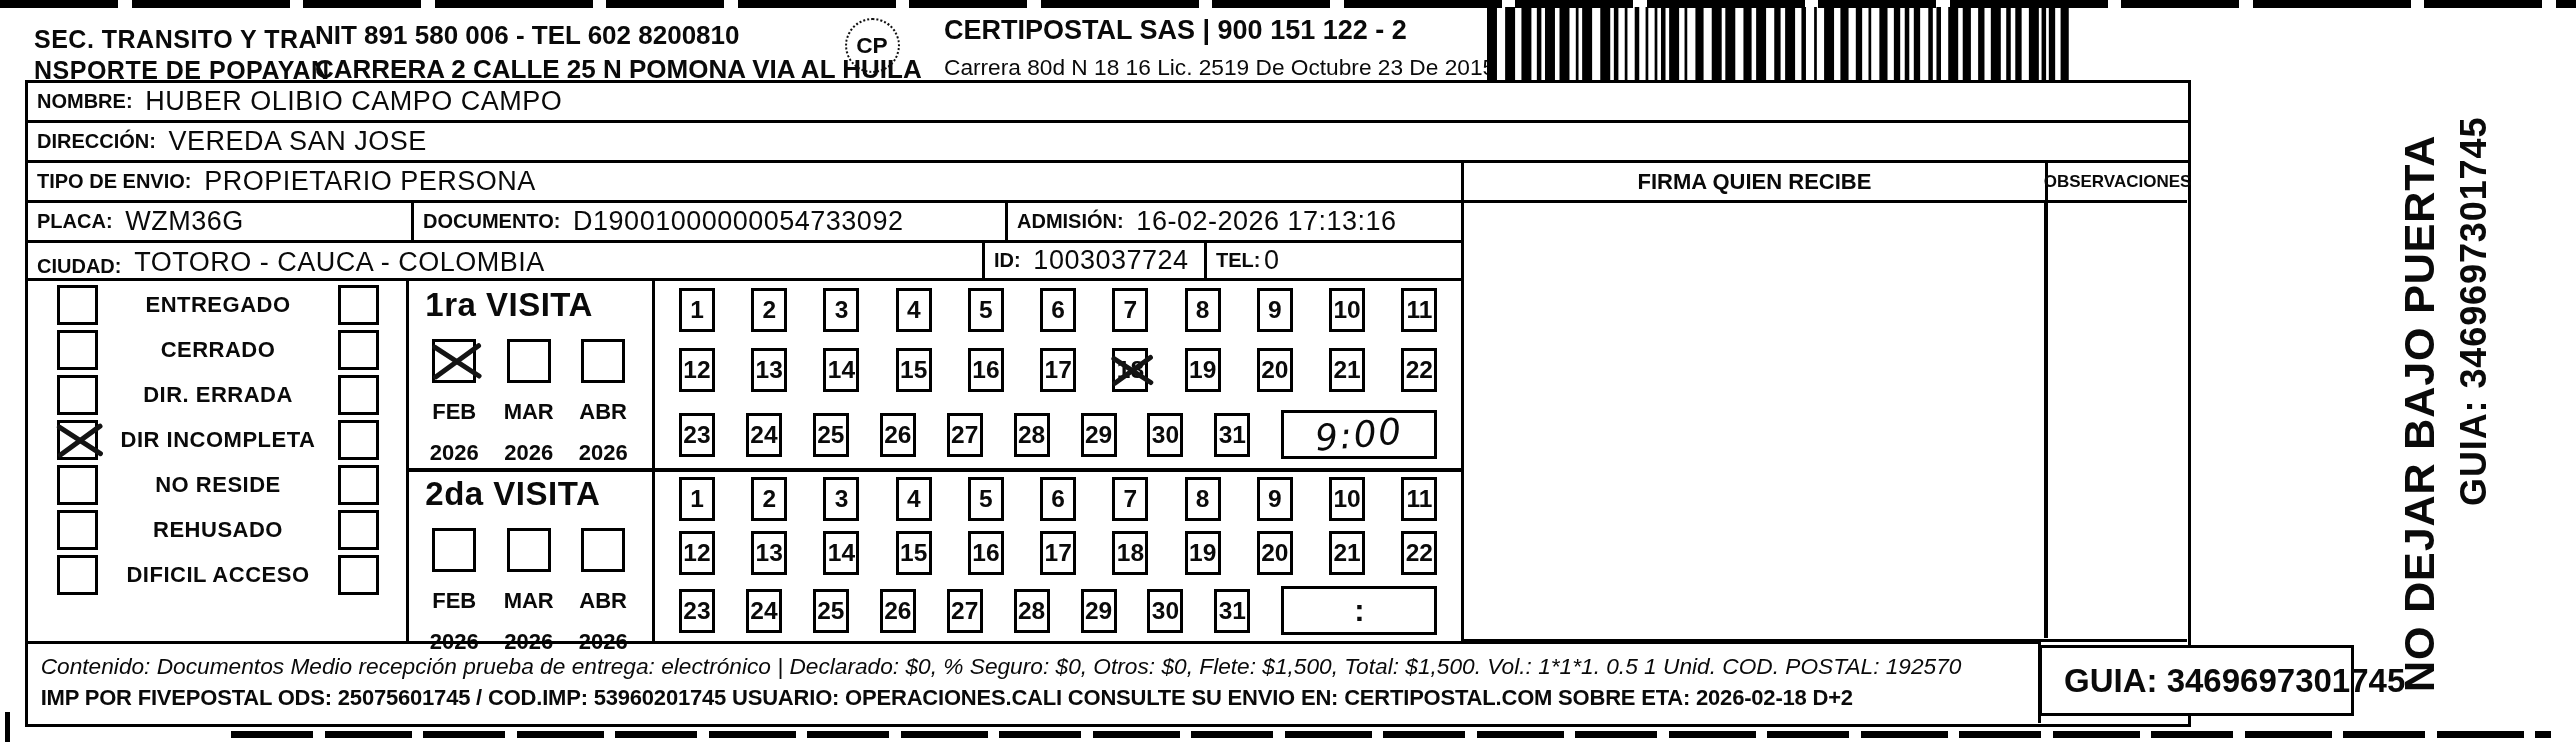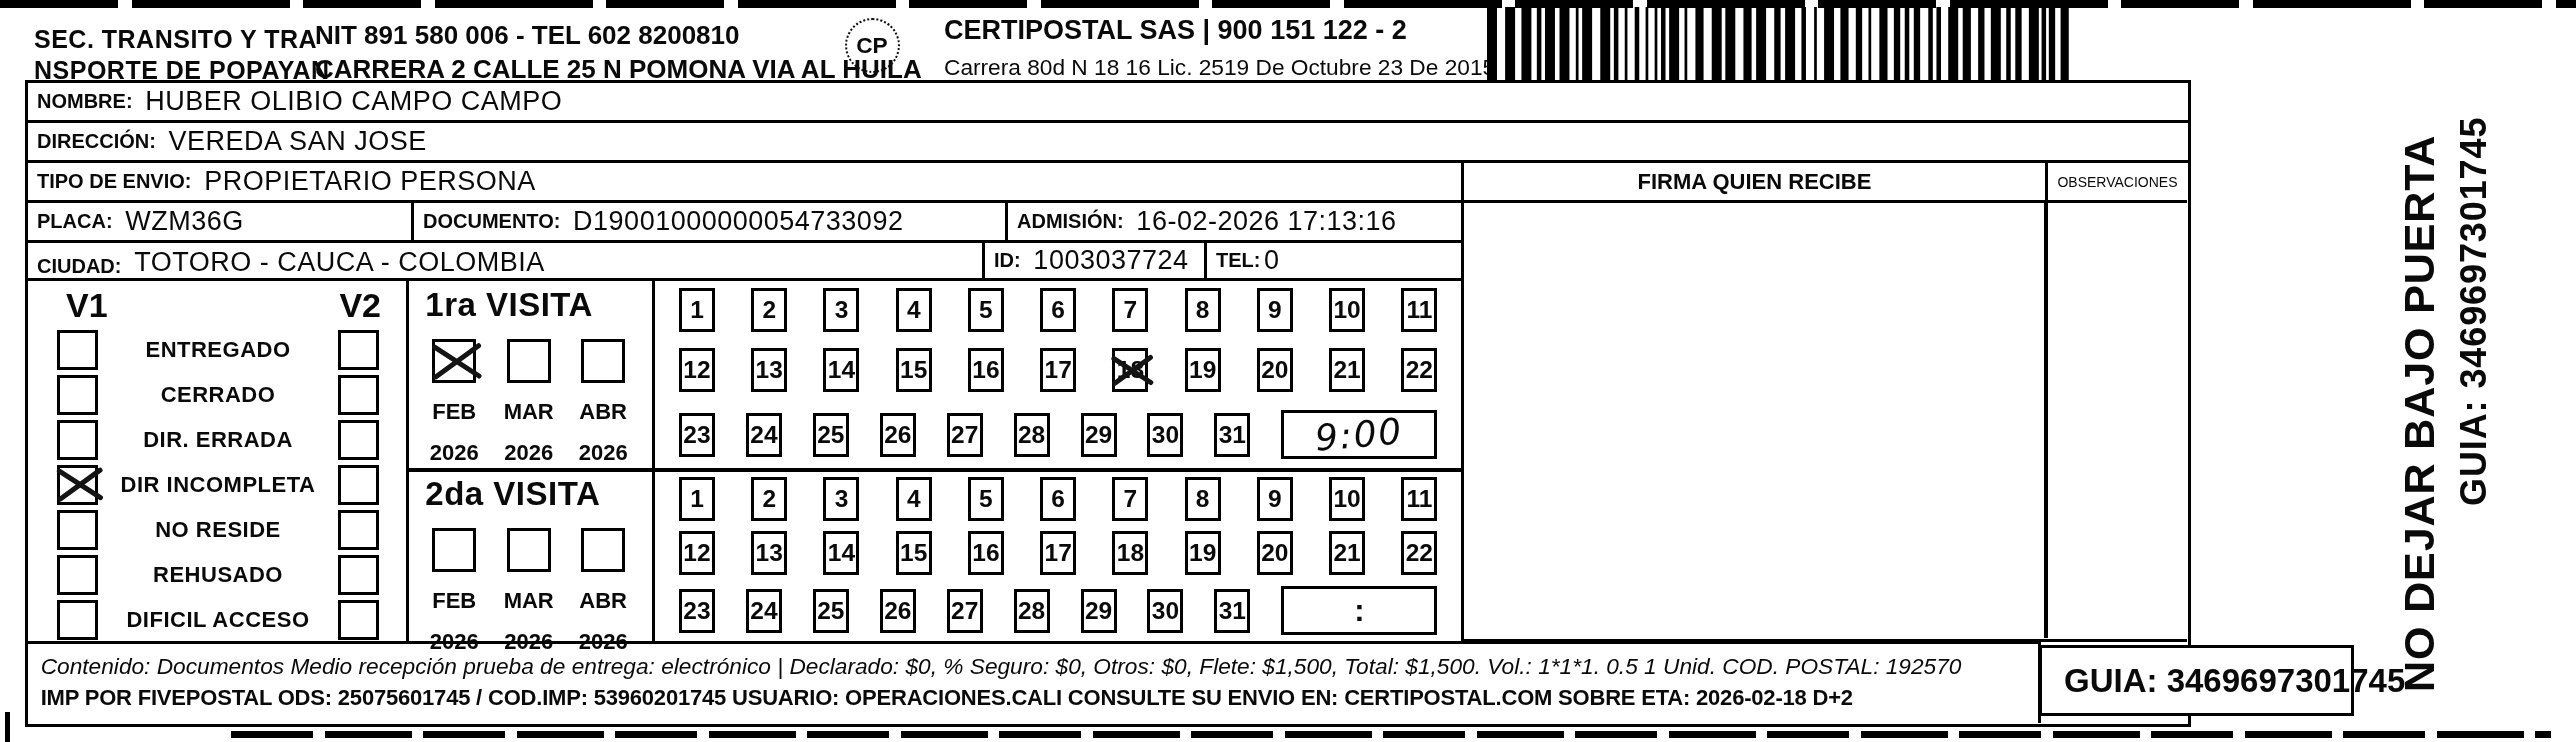--- a/index.html
+++ b/index.html
@@ -35,21 +35,21 @@
   .frow{display:flex;align-items:center;padding-left:9px;border-bottom:3.6px solid #000;}
   .flabel{font-weight:700;font-size:20px;margin-right:12.7px;white-space:nowrap;}
   .fval{font-size:27px;font-weight:400;white-space:nowrap;letter-spacing:0.5px;}
   .cell{display:flex;align-items:center;height:100%;padding-left:9px;border-right:3.6px solid #000;box-sizing:border-box;}
   .cell.last{border-right:none;}
 
   
   .rpanel{left:1433px;top:80px;width:726px;height:479px;border-left:3.6px solid #000;border-bottom:3.6px solid #000;}
   .rp-head{display:flex;height:40px;border-bottom:3.6px solid #000;box-sizing:border-box;}
   .rp-head .c1{flex:1;display:flex;align-items:center;justify-content:center;font-weight:700;font-size:22px;}
-  .rp-head .c2{width:142px;border-left:3.6px solid #000;display:flex;align-items:center;justify-content:center;font-weight:400;font-size:14px;box-sizing:border-box;}
+  .rp-head .c2{width:142px;border-left:3.6px solid #000;display:flex;align-items:center;justify-content:center;font-weight:700;font-size:17px;box-sizing:border-box;}
   .rp-body{position:relative;height:435px;}
   .rp-vline{position:absolute;left:580px;top:0;width:3.6px;height:100%;background:#000;}
 
   
   .visits{left:0;top:198px;width:1433px;height:361px;}
   .vcol1{position:absolute;left:0;top:0;width:381px;height:100%;border-right:3.6px solid #000;box-sizing:border-box;}
   .vhead{display:flex;justify-content:space-between;padding:5.4px 25px 0 38px;font-size:34px;font-weight:700;}
   .est-rows{padding:1.8px 0 0 0;}
   .est-row{display:flex;align-items:center;height:45px;padding:0 27px 0 29px;}
   .est-label{flex:1;text-align:center;font-weight:700;font-size:22px;letter-spacing:0.5px;}
@@ -217,24 +217,20 @@
       <div class="rp-body">
         <div style="position:absolute;left:0;top:0;width:580px;height:100%;"></div>
         <div class="rp-vline"></div>
         <div style="position:absolute;left:584px;top:0;right:0;height:100%;"></div>
       </div>
     </div>
 
     <div class="abs visits">
 
       <div class="vcol1">
-        <div class="vhead">
-          <span>V1</span>
-          <span>V2</span>
-        </div>
         <div class="est-rows">
             <div class="est-row">
               <div class="cb"></div>
               <div class="est-label">ENTREGADO</div>
               <div class="cb"></div>
             </div>
             <div class="est-row">
               <div class="cb"></div>
               <div class="est-label">CERRADO</div>
               <div class="cb"></div>

